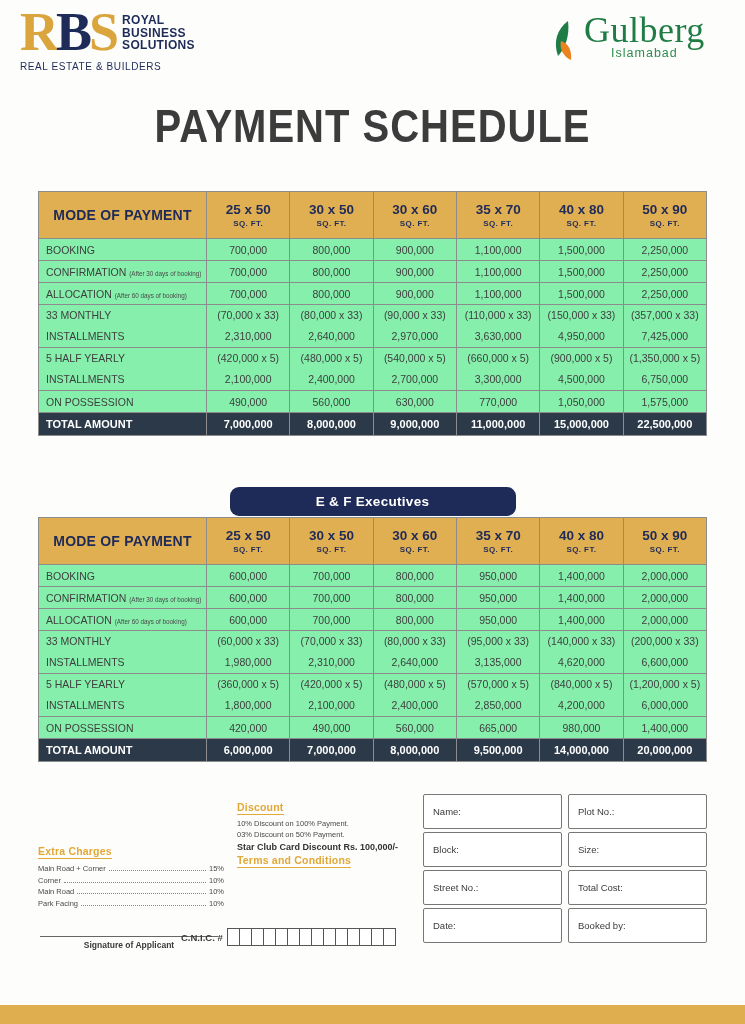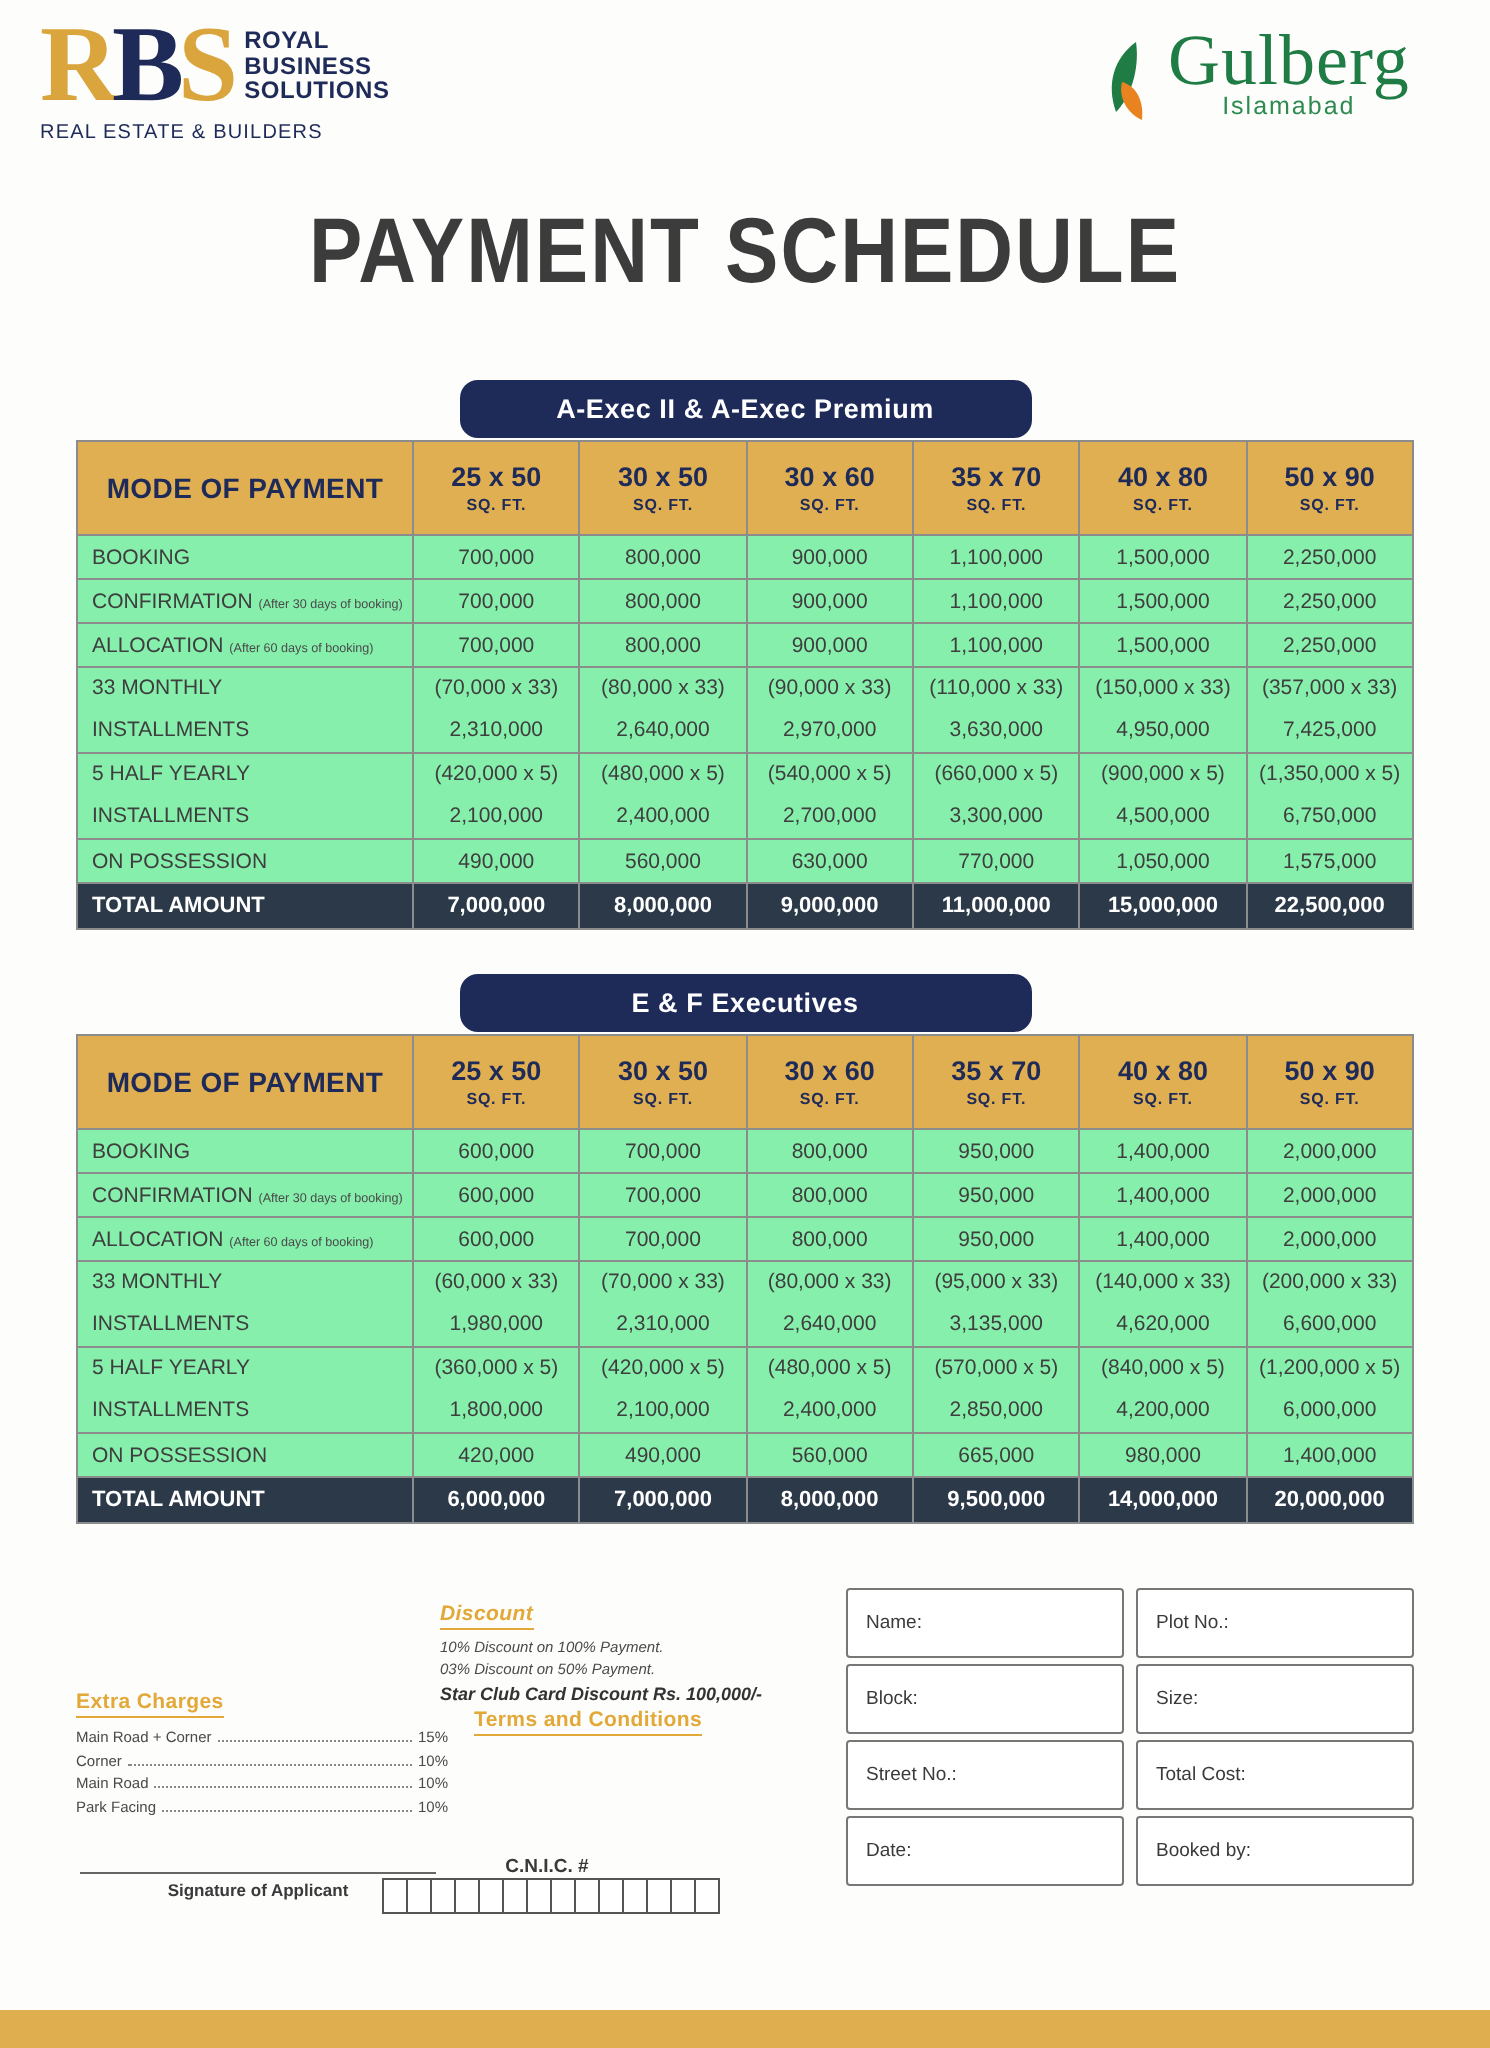--- a/index.html
+++ b/index.html
@@ -41,36 +41,36 @@
   .ptable td.lbl .note{font-size:6.3px; color:#4a4a4a;}
   .ptable tr.dbl td{height:42px;}
   .ptable tr.dbl .ln{height:21px; line-height:21px;}
   .ptable tr.total td{background:#2B3948; color:#fff; font-weight:bold; height:22px; font-size:11px;}
   
   .gold-h{display:inline-block; color:#E2A838; font-weight:bold; font-size:10.5px;
           border-bottom:1.5px solid #E2A838; padding-bottom:1px; margin-bottom:4px; letter-spacing:0.2px;}
   .extra{position:absolute; left:38px; top:841px; width:186px;}
   .ec-row{display:flex; align-items:baseline; font-size:7.5px; color:#4a4a4a; line-height:1.55;}
   .ec-dots{flex:1; border-bottom:1px dotted #888; margin:0 3px 2px;}
-  .discount{position:absolute; left:220px; top:797px; width:180px;font-style:italic;}
+  .discount{position:absolute; left:237px; top:797px; width:180px;}
   .disc-line{font-size:7.5px; color:#4a4a4a; line-height:1.45;}
   .disc-bold{font-size:9px; font-weight:bold; color:#333; margin-top:1px;}
   .terms{position:absolute; left:237px; top:850px; width:186px;}
   .terms ol{margin:2px 0 0 13px; padding:0;}
   .terms li{font-size:7.5px; color:#4a4a4a; line-height:1.35; margin-bottom:2px;}
   
   .form{position:absolute; left:423px; top:794px; width:284px;
         display:grid; grid-template-columns:139px 139px; grid-auto-rows:35px; gap:3px 6px;}
   .fbox{border:1px solid #777; border-radius:2px; background:#fff; display:flex; align-items:center; padding-left:9px;}
   .flabel{font-size:9.5px; color:#3a3a3a;}
   
   .sig{position:absolute; left:40px; top:936px; width:178px;}
   .sig-line{border-top:1px solid #666;}
   .sig-label{text-align:center; font-size:8.5px; font-weight:bold; color:#3a3a3a; padding-top:3px;}
-  .cnic{position:absolute; left:192px; top:928px; display:flex; align-items:center;flex-direction:column;}
+  .cnic{position:absolute; left:181px; top:928px; display:flex; align-items:center;}
   .cnic-label{font-size:9.5px; font-weight:bold; color:#3a3a3a; margin-right:5px;}
   .cnic-boxes{display:inline-flex;}
   .cbox{width:11px; height:16px; border:1px solid #555; margin-left:-1px; background:#fff;}
   
   .footer-bar{position:absolute; left:0; top:1005px; width:100%; height:19px; background:#DFAE4E;}
 </style>
 </head>
 <body>
 
 <div class="page">
@@ -96,21 +96,20 @@
       <div class="g-name">Gulberg</div>
       <div class="g-city">Islamabad</div>
     </div>
   </div>
 
   <div class="title-wrap">
     <span class="title">PAYMENT SCHEDULE</span>
   </div>
 
   <section class="plan plan-a">
-    <div class="badge">A-Exec II &amp; A-Exec Premium</div>
     <table class="ptable">
         <thead>
           <tr>
             <th class="mode">MODE OF PAYMENT</th>
             <th class="colh">
               <div class="sz">25 x 50</div>
               <div class="un">SQ. FT.</div>
             </th>
             <th class="colh">
               <div class="sz">30 x 50</div>

